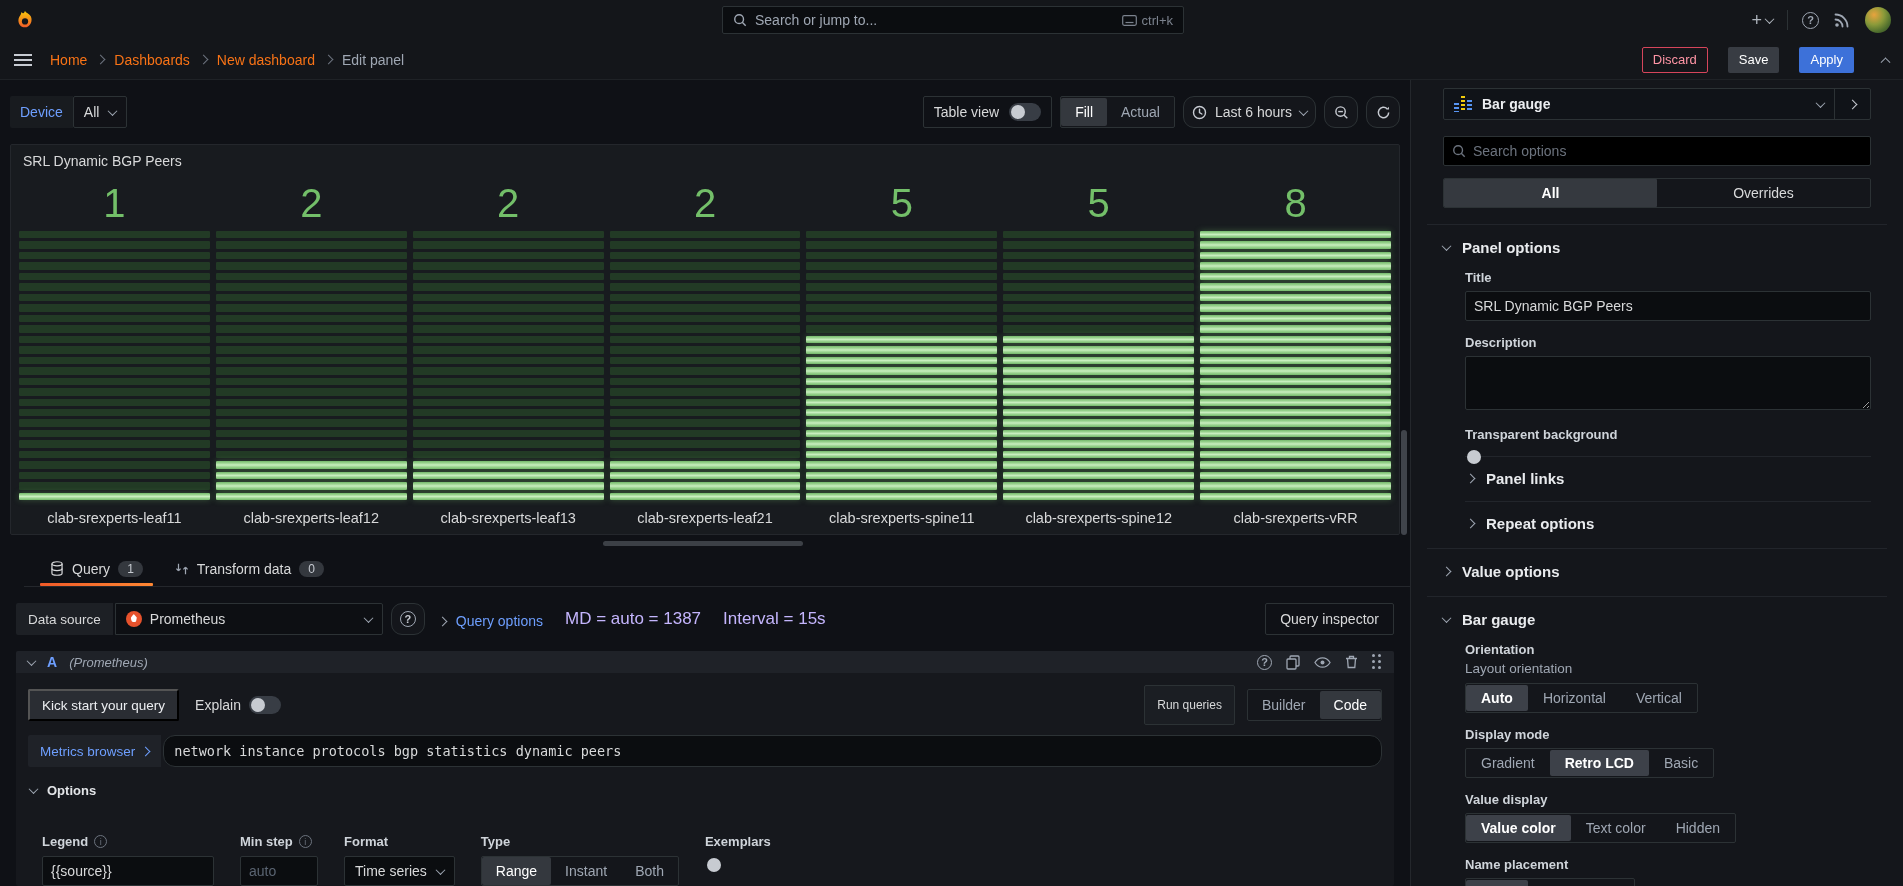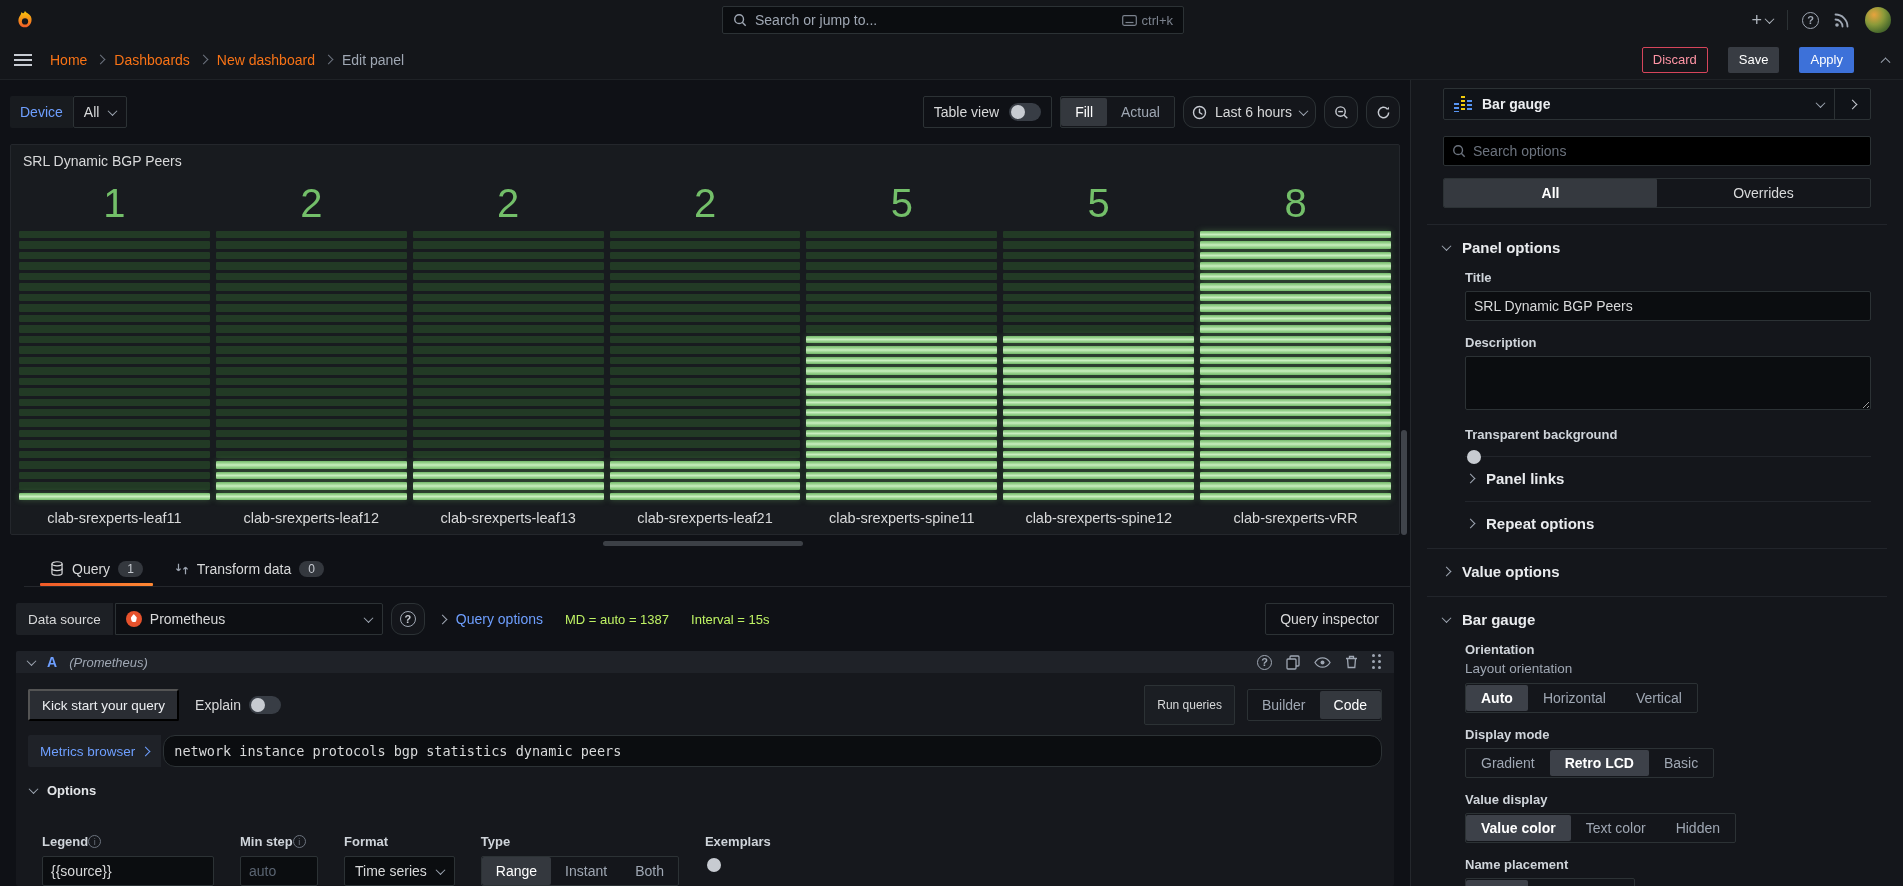--- a/index.html
+++ b/index.html
@@ -108,21 +108,21 @@
   .ds-row { margin:16px 16px 0; display:flex; align-items:center; }
   .ds-label { height:32px; padding:0 12px; background:#1d2025; border-radius:2px 0 0 2px;
     display:flex; align-items:center; color:#d8d9da; font-size:13.5px; }
   .ds-select { width:268px; height:32px; margin-left:2px; background:#0d0f13;
     border:1px solid #2c3235; border-radius:0 2px 2px 0; display:flex; align-items:center;
     gap:8px; padding:0 10px; color:#d8d9da; }
   .ds-select .chev { margin-left:auto; color:#9fa7b3; }
   .help-btn { margin-left:8px; }
   .qo-bar { margin-left:14px; display:flex; align-items:flex-end; gap:22px; flex:1; }
   .qo-link { color:#6e9fff; font-size:14px; display:flex; align-items:center; gap:10px; }
-  .qo-meta { color:#bef264; font-size:13px; }
+  .qo-meta { color:#c4b5fd; font-size:17px; }
   .btn-inspector { height:32px; border:1px solid #2c3235; border-radius:2px; padding:0 14px;
     color:#d8d9da; background:transparent; display:flex; align-items:center; font-size:14px; }
 
   
   .query-card { margin:16px 16px 0; background:#16181d; border-radius:2px;
     flex:1; display:flex; flex-direction:column; min-height:0; }
   .qrow-head { height:34px; background:#1f2228; border-radius:2px 2px 0 0;
     display:flex; align-items:center; padding:0 12px; gap:12px; }
   .qref { color:#6e9fff; font-weight:700; font-size:14px; }
   .qds { color:#9fa7b3; font-style:italic; font-size:13px; }
@@ -139,21 +139,21 @@
     color:#d8d9da; display:flex; align-items:center; font-size:12px; background:#1b1e23; }
   .metrics-row { margin-top:10px; display:flex; }
   .mb-label { height:32px; padding:0 12px; background:#1f2228; border-radius:2px 0 0 2px;
     color:#6e9fff; font-size:13.5px; display:flex; align-items:center; gap:7px; }
   .expr-input { flex:1; height:32px; margin-left:2px; background:#0b0d10;
     border:1px solid #2c3235; border-radius:12px; color:#d8d9da; padding:0 10px;
     font-family:"DejaVu Sans Mono", monospace; font-size:13.5px; }
   .opts-head { margin:16px 0 0 2px; display:flex; align-items:center; gap:10px;
     color:#e3e5e8; font-weight:700; font-size:13px; }
   .opts-fields { display:flex; gap:26px; margin:12px 0 0 14px; align-items:flex-start; }
-  .field-label { display:flex; align-items:center; gap:0; font-weight:700;
+  .field-label { display:flex; align-items:center; gap:6px; font-weight:700;
     font-size:13px; color:#cfd4da; margin-bottom:7px;margin-top:24px; }
   .info-i { width:13px; height:13px; border:1px solid #6c737e; border-radius:50%;
     color:#6c737e; font-size:9px; font-weight:400; display:inline-flex; align-items:center;
     justify-content:center; font-style:normal; }
   .text-input { height:30px; background:#0b0d10; border:1px solid #2c3235; border-radius:2px;
     color:#d8d9da; padding:0 8px; font-size:14px; font-family:"Liberation Sans",sans-serif; }
   .text-input::placeholder { color:#5a6472; }
 
   
   .sidebar { width:493px; background:#14161b; border-left:1px solid #24272c;

